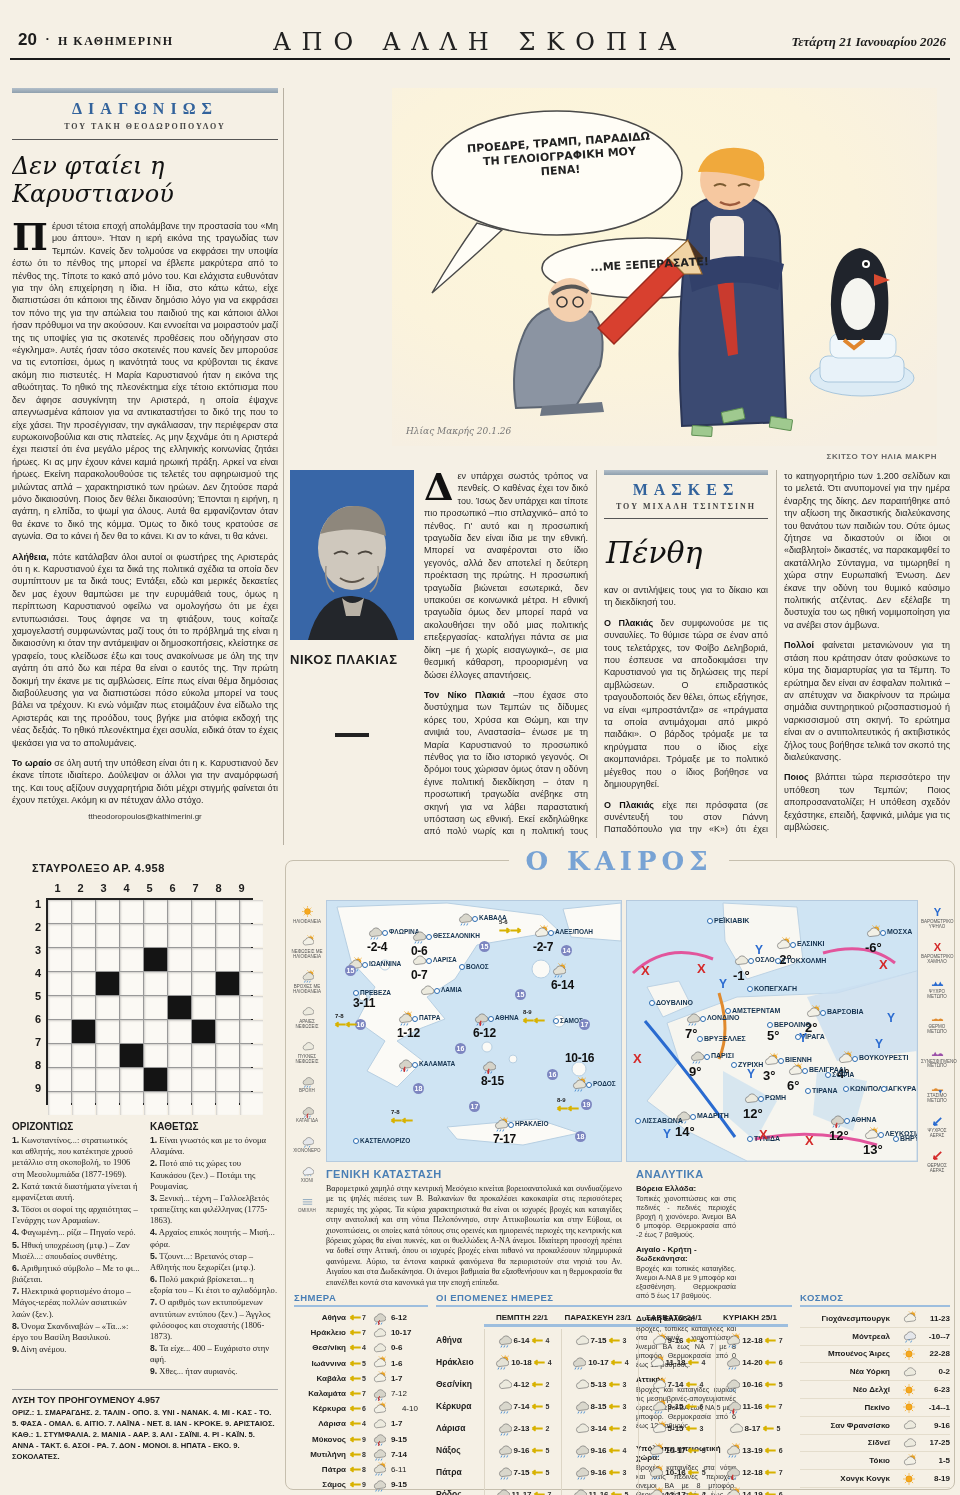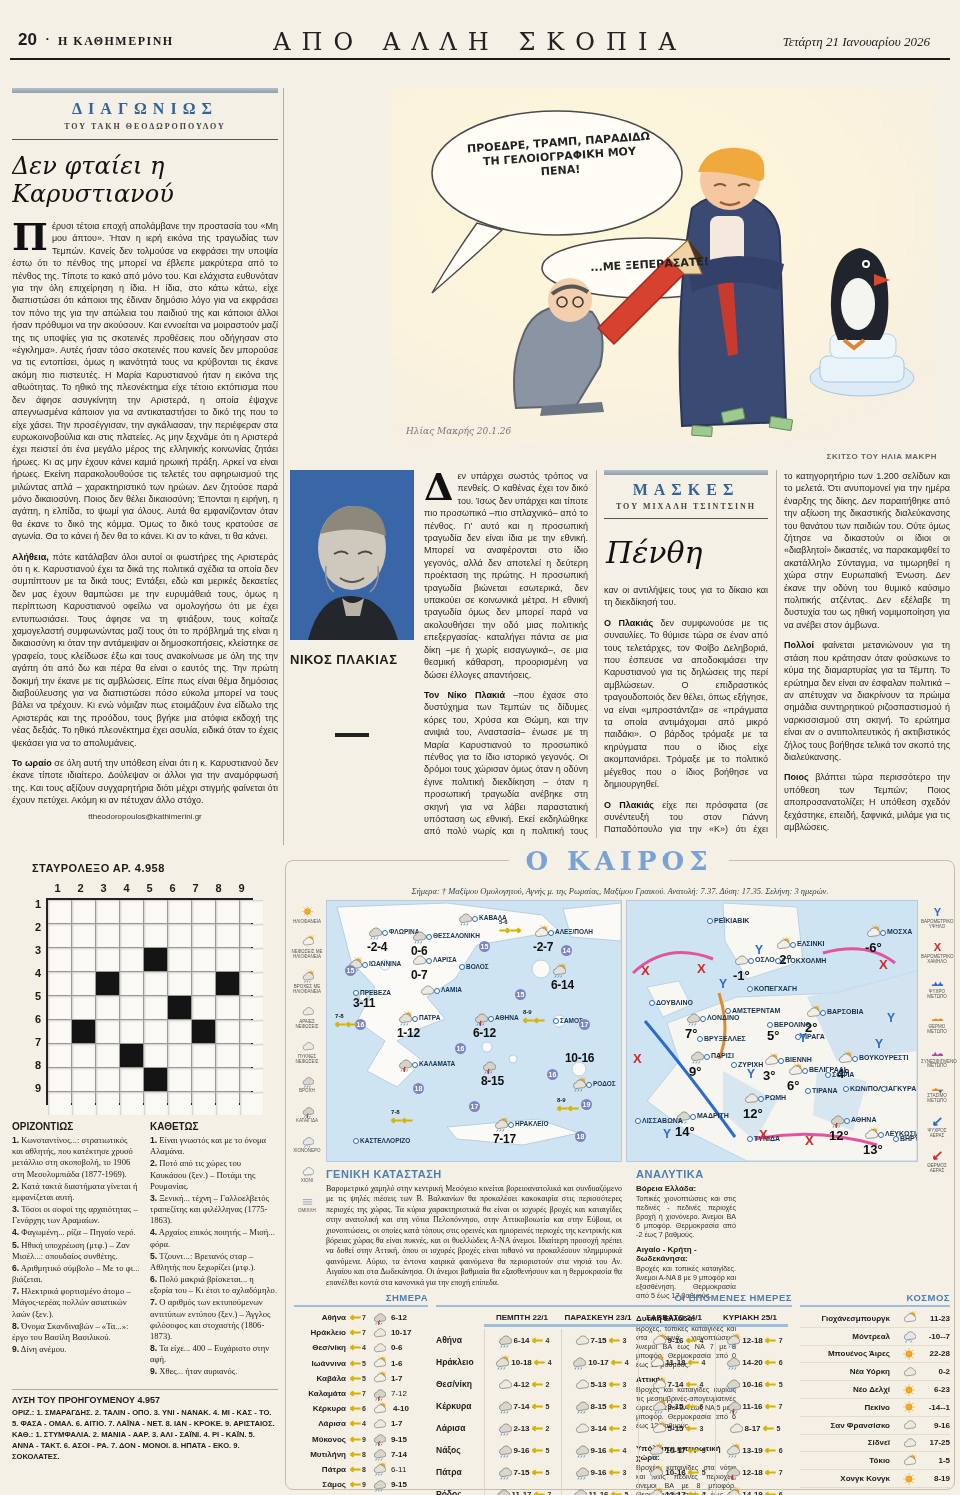--- a/index.html
+++ b/index.html
@@ -68,21 +68,21 @@
   .ysym{position:absolute;font:bold 12px "Liberation Sans",sans-serif;color:#2a6bd0;}
   .xsym{position:absolute;font:bold 13px "Liberation Sans",sans-serif;color:#d42a2a;}
   .legend{position:absolute;display:flex;flex-direction:column;align-items:center;}
   .legend .li{text-align:center;margin-bottom:7px;}
   .legend .li .lab{font:4.5px/1.1 "Liberation Sans",sans-serif;color:#555;display:block;width:32px;}
   .wx-h{font:bold 11px "Liberation Sans",sans-serif;color:#4a7fb5;letter-spacing:.5px;}
   .wx-par{font:8px/1.3 "Liberation Serif",serif;text-align:justify;color:#222;}
   .an-h{font:bold 8px "Liberation Sans",sans-serif;color:#222;margin:0 0 1px 0;}
   .an-t{font:7.2px/1.25 "Liberation Sans",sans-serif;color:#333;text-align:justify;margin:0 0 6px 0;}
   .tbl-h{font:bold 9.5px "Liberation Sans",sans-serif;color:#4a7fb5;letter-spacing:.5px;
-         border-bottom:2px solid #9dbede;padding-bottom:2px;text-align:right;}
+         border-bottom:2px solid #9dbede;padding-bottom:2px;}
   .srow{display:flex;align-items:center;height:15.2px;font:8px "Liberation Sans",sans-serif;}
   .srow .c{width:52px;text-align:right;padding-right:4px;font-weight:bold;color:#222;}
   .bft{font:bold 7px "Liberation Sans",sans-serif;color:#333;margin-left:1px;}
   .dayhead{font:bold 8px "Liberation Sans",sans-serif;text-align:center;border-bottom:3px solid #9dbede;padding-bottom:2px;}
   .frow{display:flex;align-items:center;height:22px;}
   .frow .c{width:48px;font:bold 8.5px "Liberation Sans",sans-serif;text-align:left;}
   .fcell{width:76px;display:flex;align-items:center;justify-content:center;gap:2px;
          font:bold 8px "Liberation Sans",sans-serif;border-left:1px solid #ddd6c6;height:100%;}
   .krow{display:flex;align-items:center;height:16.8px;font:8px "Liberation Sans",sans-serif;border-bottom:1px solid #e4ddcc;}
   .krow .c{flex:1;text-align:right;padding-right:4px;font-weight:bold;}
@@ -93,21 +93,21 @@
 </head>
 <body>
 
 <div class="abs" style="left:0;top:0;width:960px;height:1495px;">
 
   <div class="abs" style="left:10px;top:28px;width:940px;height:28px;">
     <span class="hdr-pageno abs" style="left:8px;top:2px;">20</span>
     <span class="abs" style="left:36px;top:6px;font-size:8px;">•</span>
     <span class="hdr-mast abs" style="left:48px;top:6px;">Η ΚΑΘΗΜΕΡΙΝΗ</span>
     <div class="hdr-title abs" style="left:0;right:0;top:0;text-align:center;">ΑΠΟ ΑΛΛΗ ΣΚΟΠΙΑ</div>
-    <span class="hdr-date abs" style="right:20px;top:6px;">Τετάρτη 21 Ιανουαρίου 2026</span>
+    <span class="hdr-date abs" style="right:4px;top:6px;font-weight:bold;">Τετάρτη 21 Ιανουαρίου 2026</span>
   </div>
   <div class="rule-top"></div>
 
   <div class="abs" style="left:12px;top:88px;width:266px;height:755px;overflow:hidden;">
     <div class="kbar"></div>
     <div class="kicker" style="margin-top:7px;">ΔΙΑΓΩΝΙΩΣ</div>
     <div class="kbyline" style="margin-top:4px;">ΤΟΥ ΤΑΚΗ ΘΕΟΔΩΡΟΠΟΥΛΟΥ</div>
     <div class="krule" style="margin-top:8px;"></div>
     <div class="headline" style="margin:12px 0 12px 0;">Δεν φταίει η Καρυστιανού</div>
     <div id="diagonios-body" class="body-txt" style="height:588px;overflow:hidden;">
@@ -371,21 +371,20 @@
           <div>ΟΡΙΖ.: 1. ΣΜΑΡΑΓΔΗΣ. 2. ΤΑΛΙΝ - ΟΠΟ. 3. ΥΝΙ - ΝΑΝΑΚ. 4. ΜΙ - ΚΑΣ - ΤΟ. 5. ΦΑΣΑ - ΟΜΑΛ. 6. ΑΙΤΙΟ. 7. ΛΑΪΝΑ - ΝΕΤ. 8. ΙΑΝ - ΚΡΟΚΕ. 9. ΑΡΙΣΤΑΙΟΣ.</div>
           <div>ΚΑΘ.: 1. ΣΤΥΜΦΑΛΙΑ. 2. ΜΑΝΙΑ - ΑΑΡ. 3. ΑΛΙ - ΣΑΪΝΙ. 4. ΡΙ - ΚΑΪΝ. 5. ΑΝΝΑ - ΤΑΚΤ. 6. ΑΣΟΙ - ΡΑ. 7. ΔΟΝ - ΜΟΝΟΙ. 8. ΗΠΑΤΑ - ΕΚΟ. 9. ΣΟΚΟΛΑΤΕΣ.</div>
         </div>
     </div>
   </div>
 
   <div class="wx-frame"></div>
   <div class="abs" style="left:285px;top:846px;width:668px;text-align:center;">
     <span class="wx-title">Ο ΚΑΙΡΟΣ</span>
   </div>
-  <div class="wx-saints abs" style="left:300px;top:886px;width:640px;">Σήμερα: † Μαξίμου Ομολογητού, Αγνής μ. της Ρωμαίας, Μαξίμου Γραικού. Ανατολή: 7.37. Δύση: 17.35. Σελήνη: 3 ημερών.</div>
 
   <div class="legend" id="legend-left" style="left:291px;top:902px;width:32px;">
       <div class="li"><svg class="icn" width="13" height="13" viewBox="0 0 14 14">
           <circle cx="7" cy="7" r="3.2" fill="#f6a81e" stroke="#d88a00" stroke-width=".5"></circle>
           <g stroke="#f6a81e" stroke-width=".8">
             <line x1="11.2" y1="7" x2="12.8" y2="7"></line>
             <line x1="9.9698484809835" y1="9.969848480983499" x2="11.101219330881976" y2="11.101219330881975"></line>
             <line x1="7" y1="11.2" x2="7" y2="12.8"></line>
             <line x1="4.030151519016501" y1="9.9698484809835" x2="2.8987806691180245" y2="11.101219330881976"></line>
             <line x1="2.8" y1="7.000000000000001" x2="1.1999999999999993" y2="7.000000000000001"></line>
@@ -979,21 +978,21 @@
               <line x1="12.904163056034262" y1="6.404163056034261" x2="14.035533905932738" y2="7.535533905932738"></line>
               <line x1="10.5" y1="7.4" x2="10.5" y2="9"></line>
               <line x1="8.09583694396574" y1="6.404163056034262" x2="6.964466094067262" y2="7.535533905932738"></line>
               <line x1="7.1" y1="4" x2="5.5" y2="4.000000000000001"></line>
               <line x1="8.095836943965738" y1="1.5958369439657387" x2="6.964466094067261" y2="0.4644660940672627"></line>
               <line x1="10.5" y1="0.6000000000000001" x2="10.499999999999998" y2="-1"></line>
               <line x1="12.90416305603426" y1="1.5958369439657378" x2="14.035533905932738" y2="0.46446609406726136"></line>
             </g>
             <path d="M4.4 10.8a2.8 2.8 0 0 1 .4-5.5A3.9 3.9 0 0 1 12 4.9a2.6 2.6 0 0 1-.5 5.1z" fill="#f2f0e6" stroke="#6b6b6b" stroke-width=".6"></path>
           </svg>
-    <span style="margin-left:7px;font-weight:bold">4-10</span>
+    <span style="margin-left:16px;font-weight:normal">4-10</span>
   </div>
         <div class="srow">
     <span class="c">Λάρισα</span>
     <svg class="warr" width="11" height="11" viewBox="0 0 12 12" style="transform:rotate(45deg)">
             <path d="M10 2 2 10M2 10l4.2-.8M2 10l.8-4.2" stroke="#d8b200" stroke-width="2" fill="none"></path>
           </svg>
           <span class="bft">4</span>
     <span style="width:6px"></span>
           <svg class="icn" width="14" height="14" viewBox="0 0 14 14">
             <path d="M4.4 10.8a2.8 2.8 0 0 1 .4-5.5A3.9 3.9 0 0 1 12 4.9a2.6 2.6 0 0 1-.5 5.1z" fill="#eceade" stroke="#6b6b6b" stroke-width=".6"></path>

